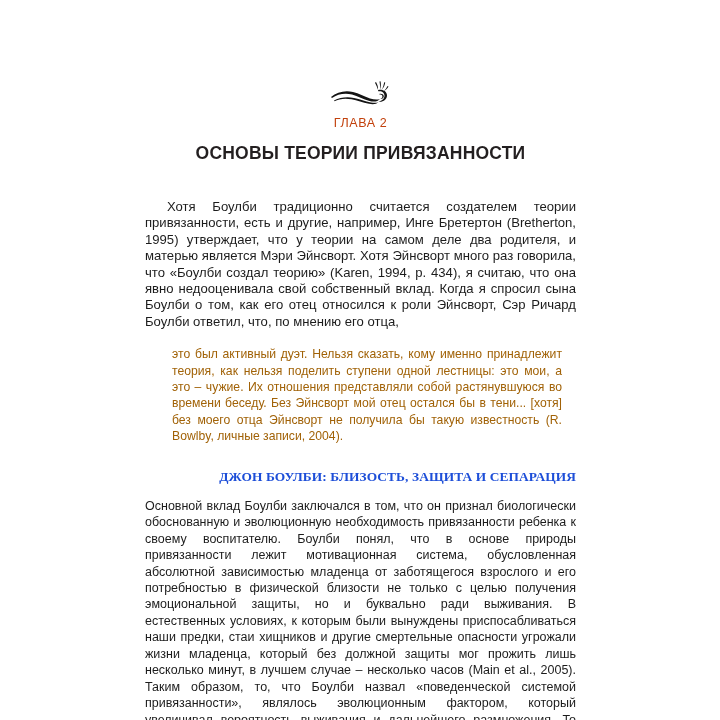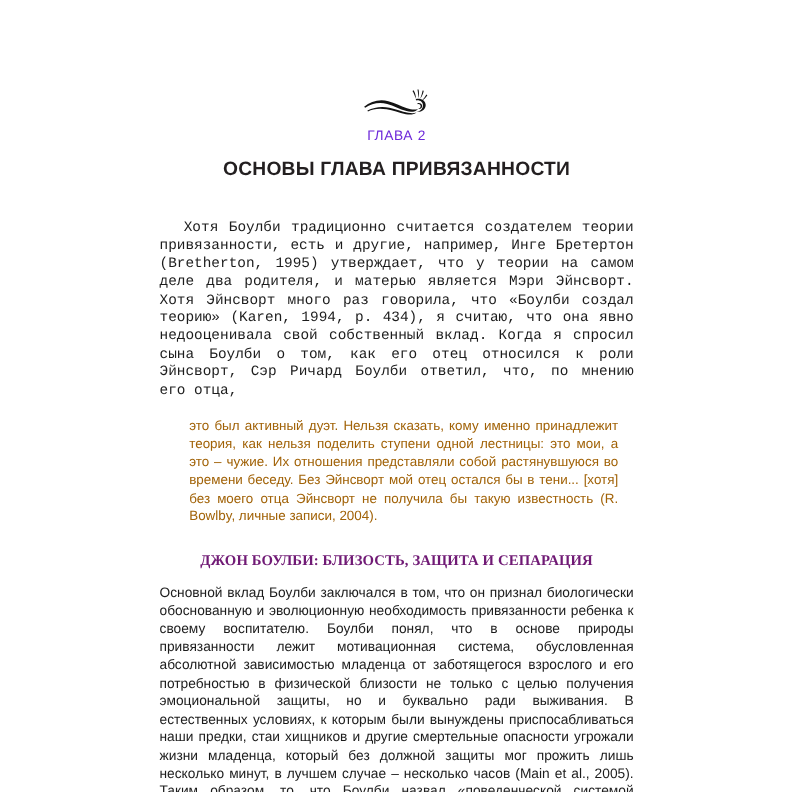--- a/index.html
+++ b/index.html
@@ -32,37 +32,37 @@
     margin: 0 auto;
     width: 62px;
     height: 30px;
     line-height: 0;
   }
   .chapter-number {
     margin-top: 8px;
     font-family: "Liberation Sans", sans-serif;
     font-size: 12.5px;
     letter-spacing: 0.6px;
-    color: #6d28d9;
+    color: #c2410c;
     text-align: center;
   }
   .chapter-title {
     margin-top: 13px;
     font-family: "Liberation Sans", sans-serif;
     font-size: 17.5px;
     letter-spacing: 0.2px;
     color: #231f20;
     text-align: center;
     white-space: nowrap;
   }
 
   
   .intro {
     margin-top: 35px;
-    font-family: Liberation Mono, monospace;
+    font-family: Liberation Sans, sans-serif;
     font-size: 13.1px;
     line-height: 16.4px;
     color: #1c1c1c;
     text-align: justify;
     text-indent: 22px;
     hyphens: manual;
   }
 
   
   .quote {
@@ -76,22 +76,22 @@
     text-align: justify;
   }
 
   
   .section-heading {
     margin-top: 24px;
     font-family: "Liberation Serif", "DejaVu Serif", serif;
     font-weight: bold;
     font-size: 13.4px;
     letter-spacing: 0.1px;
-    color: #701a75;
-    text-align: center;
+    color: #1d4ed8;
+    text-align: right;
     white-space: nowrap;
   }
 
   
   .body-par {
     margin-top: 13px;
     font-family: "Liberation Sans", sans-serif;
     font-size: 12.5px;
     line-height: 16.45px;
     color: #1c1c1c;
@@ -124,21 +124,21 @@
             <path d="M92 8 C95 13, 96.5 18, 96 23.5 C94.4 18.6, 92.6 13.6, 90 9.4 Z"></path>
             <path d="M101 6.5 C102.2 12.2, 102 17.6, 100.2 22.8 C100.4 17.4, 100.2 12, 99 6.9 Z"></path>
             <path d="M110.5 9 C109.4 14.6, 107.2 19.4, 104 23.4 C106 18.6, 107.6 13.6, 108.4 8.6 Z"></path>
             <path d="M117 17 C114.6 21, 111.4 24.2, 107.6 26.4 C110.6 23.2, 113.2 19.8, 115.2 16 Z"></path>
           </g>
         </svg>
       </div>
 
       <div class="chapter-number">ГЛАВА 2</div>
 
-      <h1 class="chapter-title">ОСНОВЫ ГЛАВА ПРИВЯЗАННОСТИ</h1>
+      <h1 class="chapter-title">ОСНОВЫ ТЕОРИИ ПРИВЯЗАННОСТИ</h1>
     </div>
 
     <p class="intro">Хотя Боулби традиционно считается создателем теории привязанности, есть и другие, например, Инге Бретертон (Bretherton, 1995) утверждает, что у теории на самом деле два родителя, и матерью является Мэри Эйнсворт. Хотя Эйнсворт много раз говорила, что «Боулби создал теорию» (Karen, 1994, p. 434), я считаю, что она явно недооценивала свой собственный вклад. Когда я спросил сына Боулби о том, как его отец относился к роли Эйнсворт, Сэр Ричард Боулби ответил, что, по мнению его отца,</p>
 
     <blockquote class="quote">это был активный дуэт. Нельзя сказать, кому именно принадлежит теория, как нельзя поделить ступени одной лестницы: это мои, а это – чужие. Их отношения представляли собой растянувшуюся во времени беседу. Без Эйнсворт мой отец остался бы в тени... [хотя] без моего отца Эйнсворт не получила бы такую известность (R. Bowlby, личные записи, 2004).</blockquote>
 
     <h2 class="section-heading">ДЖОН БОУЛБИ: БЛИЗОСТЬ, ЗАЩИТА И СЕПАРАЦИЯ</h2>
 
     <p class="body-par">Основной вклад Боулби заключался в том, что он признал биологически обоснованную и эволюционную необходимость привязанности ребенка к своему воспитателю. Боулби понял, что в основе природы привязанности лежит мотивационная система, обусловленная абсолютной зависимостью младенца от заботящегося взрослого и его потребностью в физической близости не только с целью получения эмоциональной защиты, но и буквально ради выживания. В естественных условиях, к которым были вынуждены приспосабливаться наши предки, стаи хищников и другие смертельные опасности угрожали жизни младенца, который без должной защиты мог прожить лишь несколько минут, в лучшем случае – несколько часов (Main et al., 2005). Таким образом, то, что Боулби назвал «поведенческой системой привязанности», являлось эволюционным фактором, который увеличивал вероятность выживания и дальнейшего размножения. То есть система привязанности – это такой</p>
 

